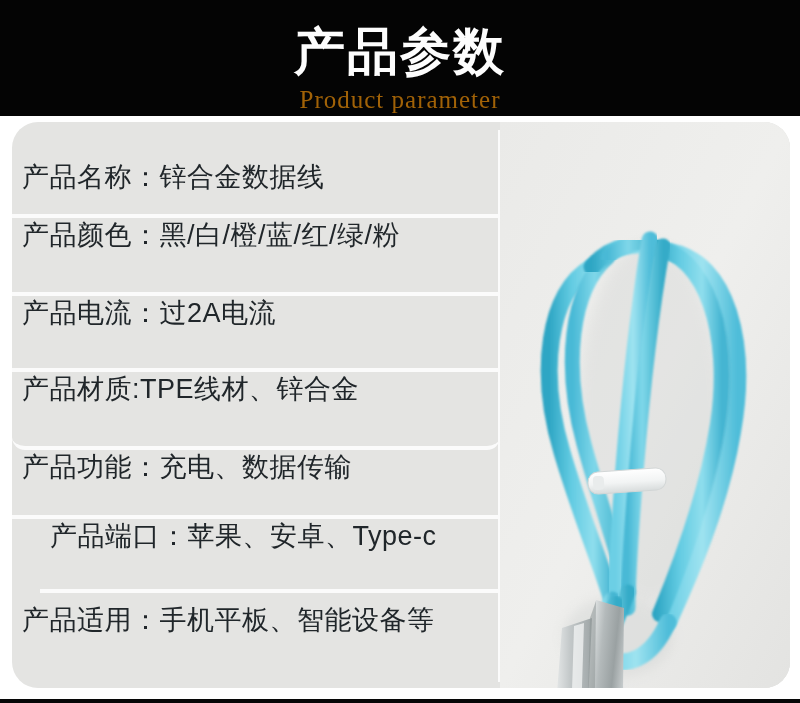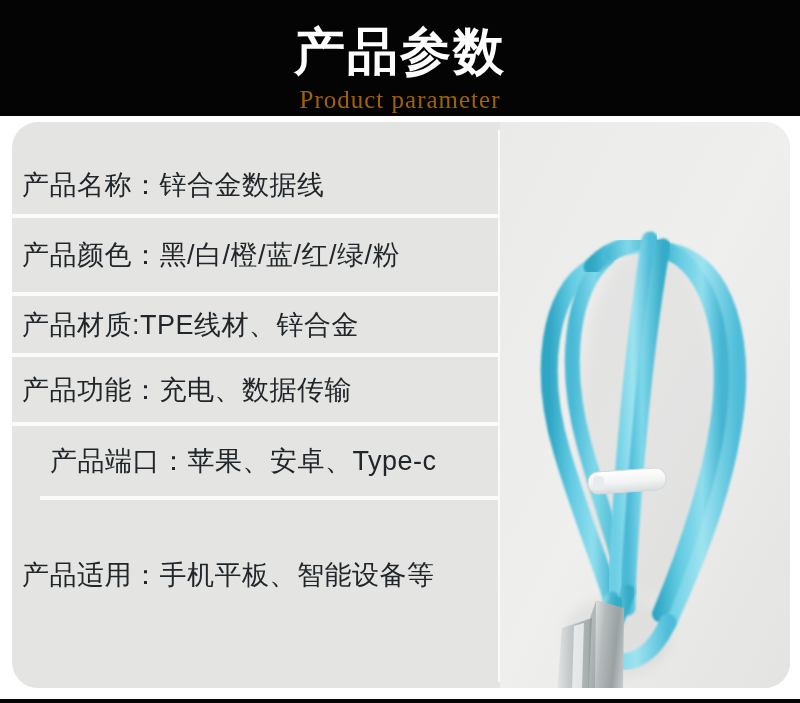--- a/index.html
+++ b/index.html
@@ -89,33 +89,32 @@
     position: absolute;
     left: 0; top: 0;
     width: 488px;
     height: 566px;
     display: flex;
     flex-direction: column;
   }
   .spec-row {
     position: relative;
     display: flex;
-    align-items: center;
     padding-left: 10px;
     border-bottom: 4px solid #fbfbfb;
   }
   .spec-row:last-child { border-bottom: none; }
 
-  .spec-row.r0 { height:  96px; align-items: flex-end; padding-bottom: 12px; }
+  .spec-row.r0 { height:  96px; align-items: flex-end; padding-bottom: 20px; }
   .spec-row.r1 { height:  78px; }
   .spec-row.r2 { height:  76px; }
-  .spec-row.r3 { height:  61px; }
+  .spec-row.r3 { height:  78px; border-radius: 13px; }
   .spec-row.r4 { height:  69px; }
   .spec-row.r5 { height:  74px; margin-left: 28px; }
-  .spec-row.r6 { height:  92px; align-items: flex-end; padding-top: 22px; }
+  .spec-row.r6 { height:  92px; align-items: flex-start; padding-top: 10px; }
 
   .spec-text {
     font-family: "Liberation Sans", "DejaVu Sans", sans-serif;
     font-size: 27px;
     font-weight: 400;
     color: #20262a;
     line-height: 34px;
     letter-spacing: 0.5px;
     white-space: nowrap;
   }
@@ -161,20 +160,23 @@
     <div class="spec-table">
 
       <div class="spec-row r0">
         <span class="spec-text">产品名称：锌合金数据线</span>
       </div>
 
       <div class="spec-row r1">
         <span class="spec-text">产品颜色：黑/白/橙/蓝/红/绿/粉</span>
       </div>
 
+      <div class="spec-row r2">
+        <span class="spec-text">产品电流：过2A电流</span>
+      </div>
 
       <div class="spec-row r3">
         <span class="spec-text">产品材质:TPE线材、锌合金</span>
       </div>
 
       <div class="spec-row r4">
         <span class="spec-text">产品功能：充电、数据传输</span>
       </div>
 
       <div class="spec-row r5">

